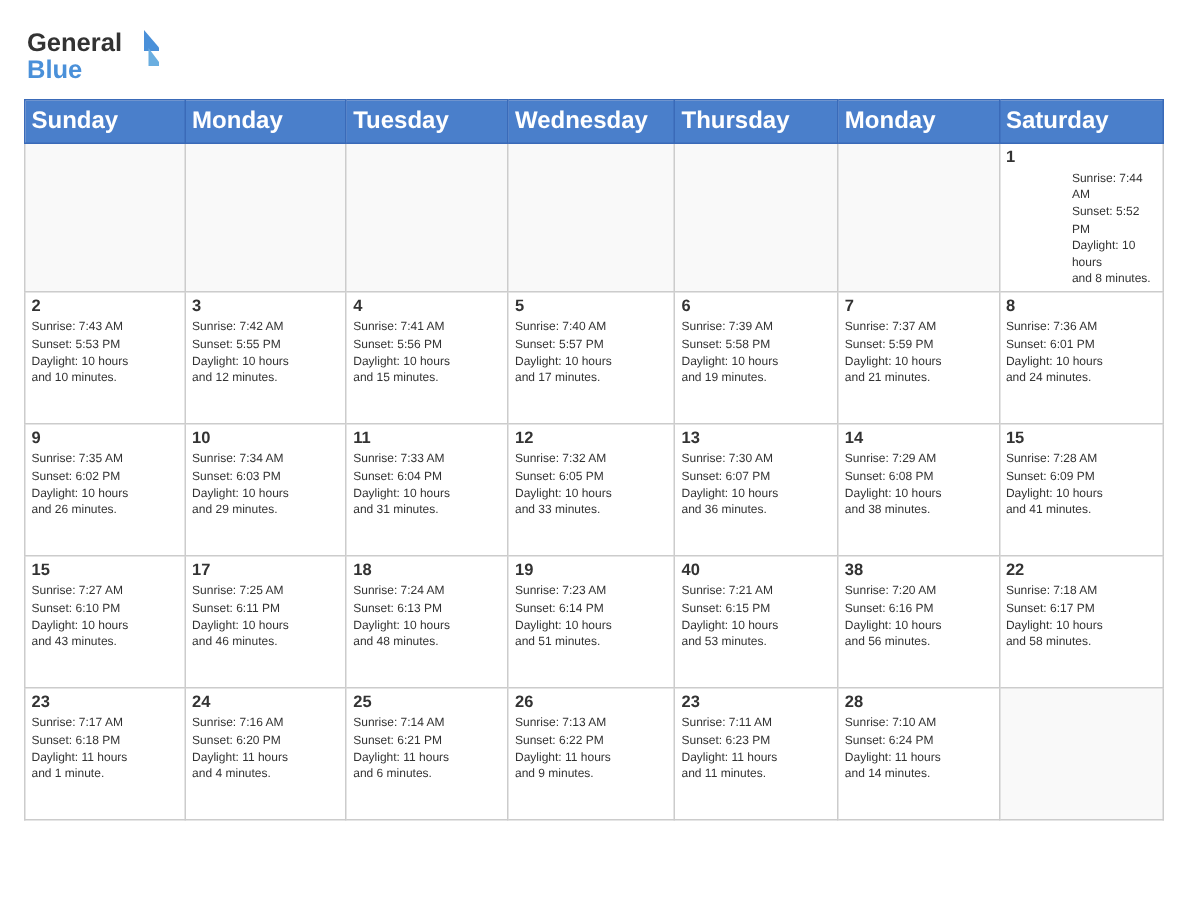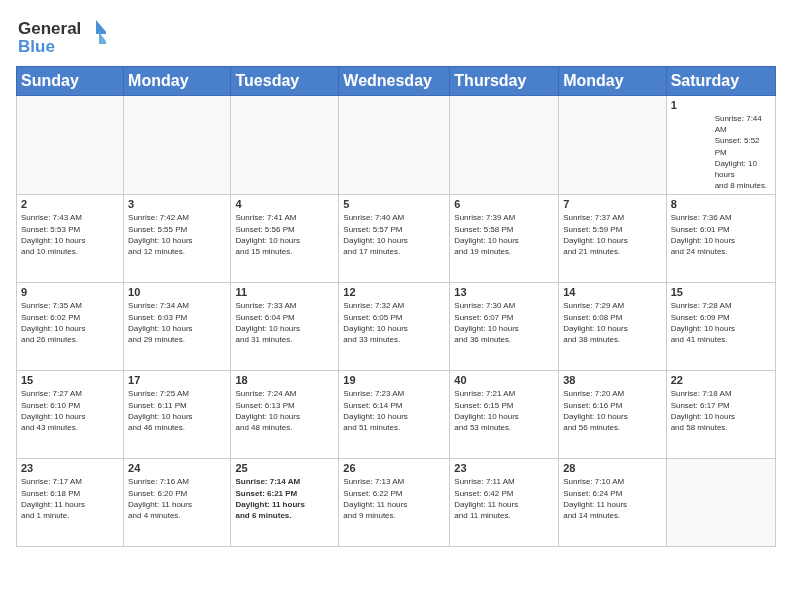--- a/index.html
+++ b/index.html
@@ -289,36 +289,36 @@
           </td>
           <td>
             <span class="day-num">24</span>
             <div class="day-info" style="white-space: pre-line;">Sunrise: 7:16 AM
 Sunset: 6:20 PM
 Daylight: 11 hours
 and 4 minutes.</div>
           </td>
           <td>
             <span class="day-num">25</span>
-            <div class="day-info" style="white-space: pre-line; font-weight: bold;">Sunrise: 7:14 AM
+            <div class="day-info" style="white-space: pre-line;">Sunrise: 7:14 AM
 Sunset: 6:21 PM
 Daylight: 11 hours
 and 6 minutes.</div>
           </td>
           <td>
             <span class="day-num">26</span>
             <div class="day-info" style="white-space: pre-line;">Sunrise: 7:13 AM
 Sunset: 6:22 PM
 Daylight: 11 hours
 and 9 minutes.</div>
           </td>
           <td>
             <span class="day-num">23</span>
             <div class="day-info" style="white-space: pre-line;">Sunrise: 7:11 AM
-Sunset: 6:42 PM
+Sunset: 6:23 PM
 Daylight: 11 hours
 and 11 minutes.</div>
           </td>
           <td>
             <span class="day-num">28</span>
             <div class="day-info" style="white-space: pre-line;">Sunrise: 7:10 AM
 Sunset: 6:24 PM
 Daylight: 11 hours
 and 14 minutes.</div>
           </td>

